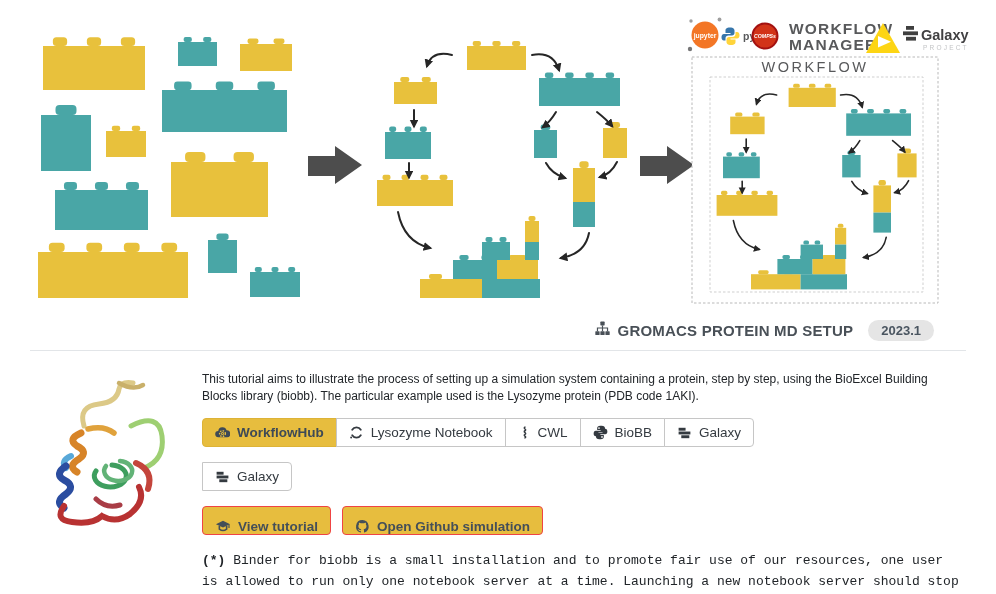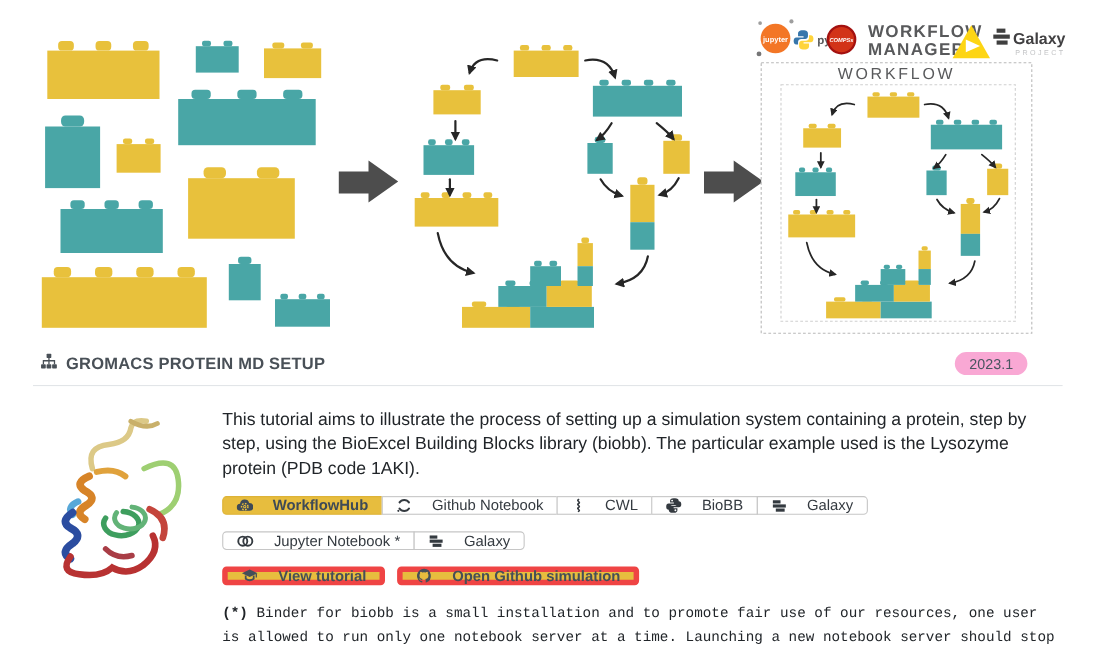--- a/index.html
+++ b/index.html
@@ -1,51 +1,51 @@
 <!DOCTYPE html>
 <html><head>
 <meta charset="utf-8">
 <style>
   * { margin:0; padding:0; box-sizing:border-box; }
   html,body { width:996px; height:594px; background:#ffffff; overflow:hidden;
     font-family:"Liberation Sans", sans-serif; }
   .hero { position:relative; width:996px; height:310px; }
   .hero svg { display:block; }
 
-  .header-row { display:flex; align-items:center; justify-content:space-between;
-    padding:10px 62px 9px 37px; }
+  .header-row { display:flex; align-items:center; justify-content:flex-end;
+    padding:10px 62px 9px 37px;gap:15px; }
   .title-wrap { display:flex; align-items:center; gap:8px; }
   .page-title { font-size:15px; font-weight:700; color:#495057; letter-spacing:.2px; }
-  .version-badge { background:#f9a8d4; color:#4a5560; font-size:13px; font-weight:400;
+  .version-badge { background:#e5e5e5; color:#4a5560; font-size:13px; font-weight:700;
     padding:3px 13px; border-radius:11px; }
   .divider { border:none; border-top:1px solid #e2e5e8; margin:0 30px; }
 
   .body-row { display:flex; padding:20px 30px 0 36px; }
   .protein-col { width:160px; display:flex; flex-direction:column; }
   .protein-img { width:150px; height:168px; }
   .tags { margin-top:auto; display:flex; gap:6px; padding:0 0 4px 4px; }
   .tag { background:#4ea9a9; color:#fff; font-size:11px; font-weight:700;
     padding:2px 8px 3px; border-radius:6px; line-height:1.2; cursor:pointer; }
 
   .content-col { flex:1; padding-left:6px; }
-  .description { font-size:16px; color:#212529; line-height:1.4; max-width:782px;
+  .description { font-size:12px; color:#212529; line-height:1.4; max-width:782px;
     margin-bottom:13px; }
 
   .btn-row { display:flex; margin-bottom:15px; align-items:center; }
-  .btn { display:inline-flex; align-items:center; gap:18px; height:17px; padding:0 12px;
+  .btn { display:inline-flex; align-items:center; gap:7px; height:29px; padding:0 12px;
     background:#fff; border:1px solid #c6c6c6; font-size:13.5px; color:#343a40;
     font-weight:500; cursor:pointer; white-space:nowrap;
     font-family:"Liberation Sans", sans-serif; }
   .btn svg { flex:0 0 auto; }
   .btn-group .btn + .btn { margin-left:-1px; }
   .btn-group .btn:first-child { border-radius:4px 0 0 4px; }
   .btn-group .btn:last-child { border-radius:0 4px 4px 0; }
   .btn.active { background:#e7bd3e; border-color:#ddb337; color:#3e4a56; font-weight:700; }
-  .btn-yellow { background:#e7bd3e; border:5px solid #ef4444; color:#454f58;
-    font-weight:700; border-radius:4px; margin-right:11px; }
+  .btn-yellow { background:#e7bd3e; border:1px solid #ef4444; color:#454f58;
+    font-weight:700; border-radius:4px; margin-right:11px;align-items:flex-end; }
 
   .footnote { font-size:13px; color:#212529; line-height:1.65; max-width:782px;
     margin-top:4px;font-family:Liberation Mono, monospace; }
   .footnote b { font-weight:700; }
 </style>
 </head>
 <body>
 
 <div class="hero">
   <svg width="996" height="310" viewBox="0 0 996 310" xmlns="http://www.w3.org/2000/svg" xmlns:xlink="http://www.w3.org/1999/xlink">
@@ -259,21 +259,21 @@
           <circle cx="7" cy="8" r="0.6" fill="currentColor"></circle>
         </svg>
         <span>WorkflowHub</span>
       </button>
       <button class="btn">
         <svg width="15" height="15" viewBox="0 0 14 14" stroke="currentColor" fill="none" stroke-width="1.7" stroke-linecap="round">
           <path d="M3,4.4 a4.6,4.2 0 0 1 8,0"></path>
           <path d="M11,9.6 a4.6,4.2 0 0 1 -8,0"></path>
           <circle cx="2" cy="11.6" r="0.9" fill="currentColor" stroke="none"></circle>
         </svg>
-        <span>Github Notebook</span>
+        <span>Lysozyme Notebook</span>
       </button>
       <button class="btn">
         <svg width="13" height="15" viewBox="0 0 14 14" stroke="currentColor" fill="none" stroke-width="1.6" stroke-linecap="round">
           <path d="M7.5,1.2 c-2.6,1.5 2.6,2.4 0,3.9 c-2.6,1.5 2.6,2.4 0,3.9 c-2.6,1.5 2.6,2.4 0,3.8"></path>
         </svg>
         <span>CWL</span>
       </button>
       <button class="btn">
         <svg width="15" height="15" viewBox="0 0 14 14" fill="currentColor">
           <path d="M6.9,0.8 c-2.2,0 -3,1 -3,2.2 v1.6 h3.2 v0.8 H2.6 c-1.3,0 -2,1 -2,2.6 c0,1.6 0.7,2.6 2,2.6 h1.3 v-1.8 c0-1.2 1-2.1 2.2-2.1 h3.2 c1.1,0 1.9-0.9 1.9-2 V3 c0-1.2 -1,-2.2 -3.1,-2.2 z M5.6,2.1 a0.8,0.8 0 1 1 0,1.6 a0.8,0.8 0 0 1 0,-1.6 z"></path>
@@ -285,27 +285,20 @@
         <svg width="15" height="15" viewBox="0 0 14 14" fill="currentColor">
           <rect x="1.5" y="2.6" width="6.5" height="2.7"></rect>
           <rect x="1.5" y="6.1" width="11" height="2.7"></rect>
           <rect x="4" y="9.6" width="7.5" height="2.7"></rect>
         </svg>
         <span>Galaxy</span>
       </button>
     </div>
 
     <div class="btn-row btn-group">
-      <button class="btn">
-        <svg width="16" height="16" viewBox="0 0 14 14" fill="none" stroke="currentColor" stroke-width="1.5">
-          <circle cx="5" cy="7" r="3.6"></circle>
-          <circle cx="9" cy="7" r="3.6"></circle>
-        </svg>
-        <span>Jupyter Notebook *</span>
-      </button>
       <button class="btn">
         <svg width="15" height="15" viewBox="0 0 14 14" fill="currentColor">
           <rect x="1.5" y="2.6" width="6.5" height="2.7"></rect>
           <rect x="1.5" y="6.1" width="11" height="2.7"></rect>
           <rect x="4" y="9.6" width="7.5" height="2.7"></rect>
         </svg>
         <span>Galaxy</span>
       </button>
     </div>
 

